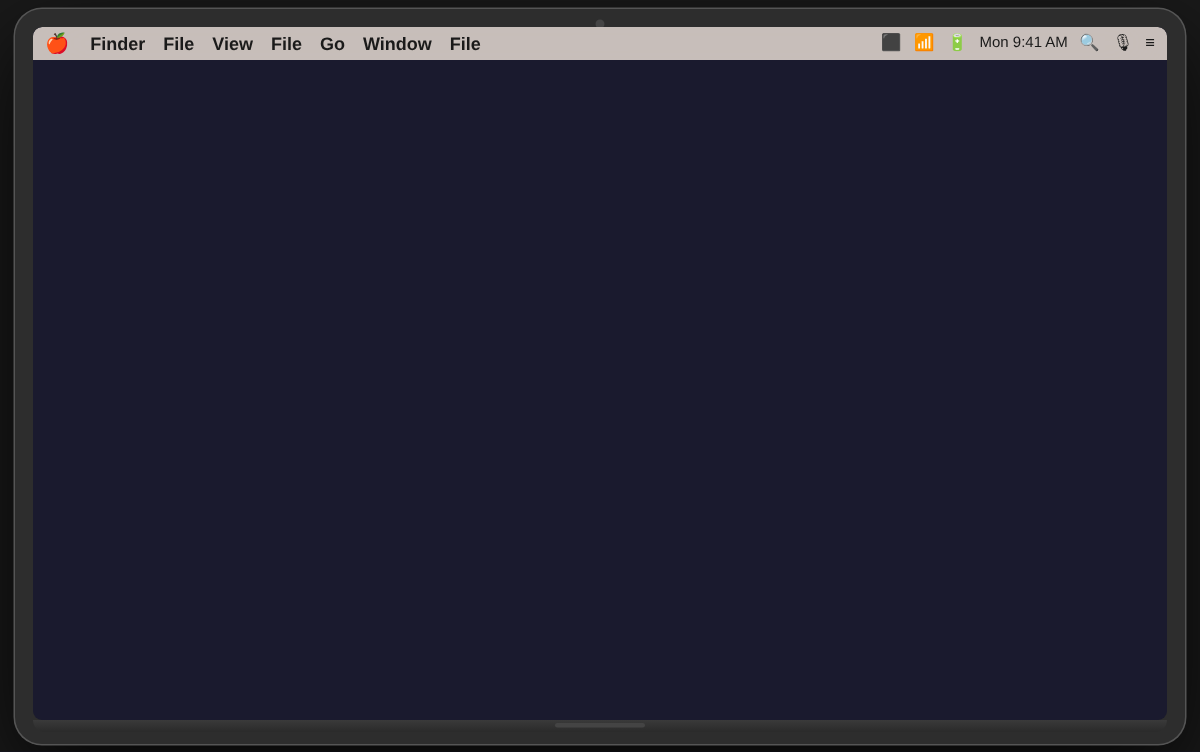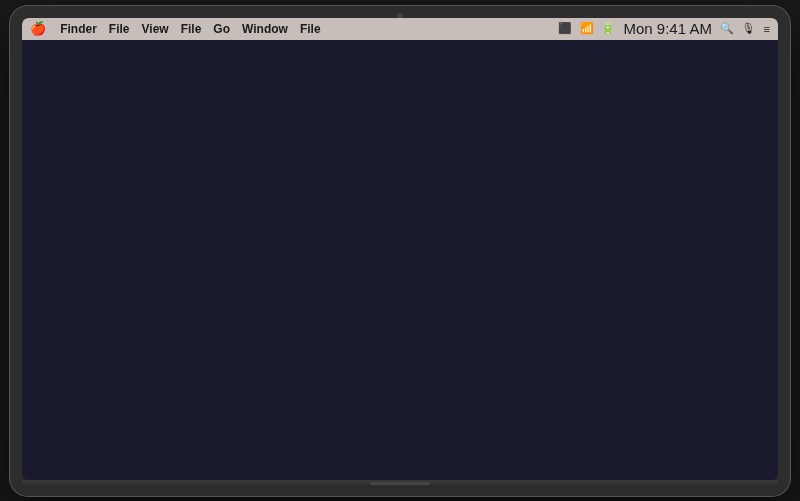--- a/index.html
+++ b/index.html
@@ -225,21 +225,21 @@
         <span class="menu-item">View</span>
         <span class="menu-item">File</span>
         <span class="menu-item">Go</span>
         <span class="menu-item">Window</span>
         <span class="menu-item">File</span>
       </div>
       <div class="menu-bar-right">
         <span style="font-size:11px;">⬛</span>
         <span style="font-size:11px;">📶</span>
         <span style="font-size:11px;">🔋</span>
-        <span style="font-size:15px;">Mon 9:41 AM</span>
+        <span style="font-size:10px;">Mon 9:41 AM</span>
         <span style="font-size:11px;">🔍</span>
         <span style="font-size:11px;">🎙</span>
         <span style="font-size:11px;">≡</span>
       </div>
     </div>
 
     <div class="desktop">
 
       <div class="sky"></div>
 

